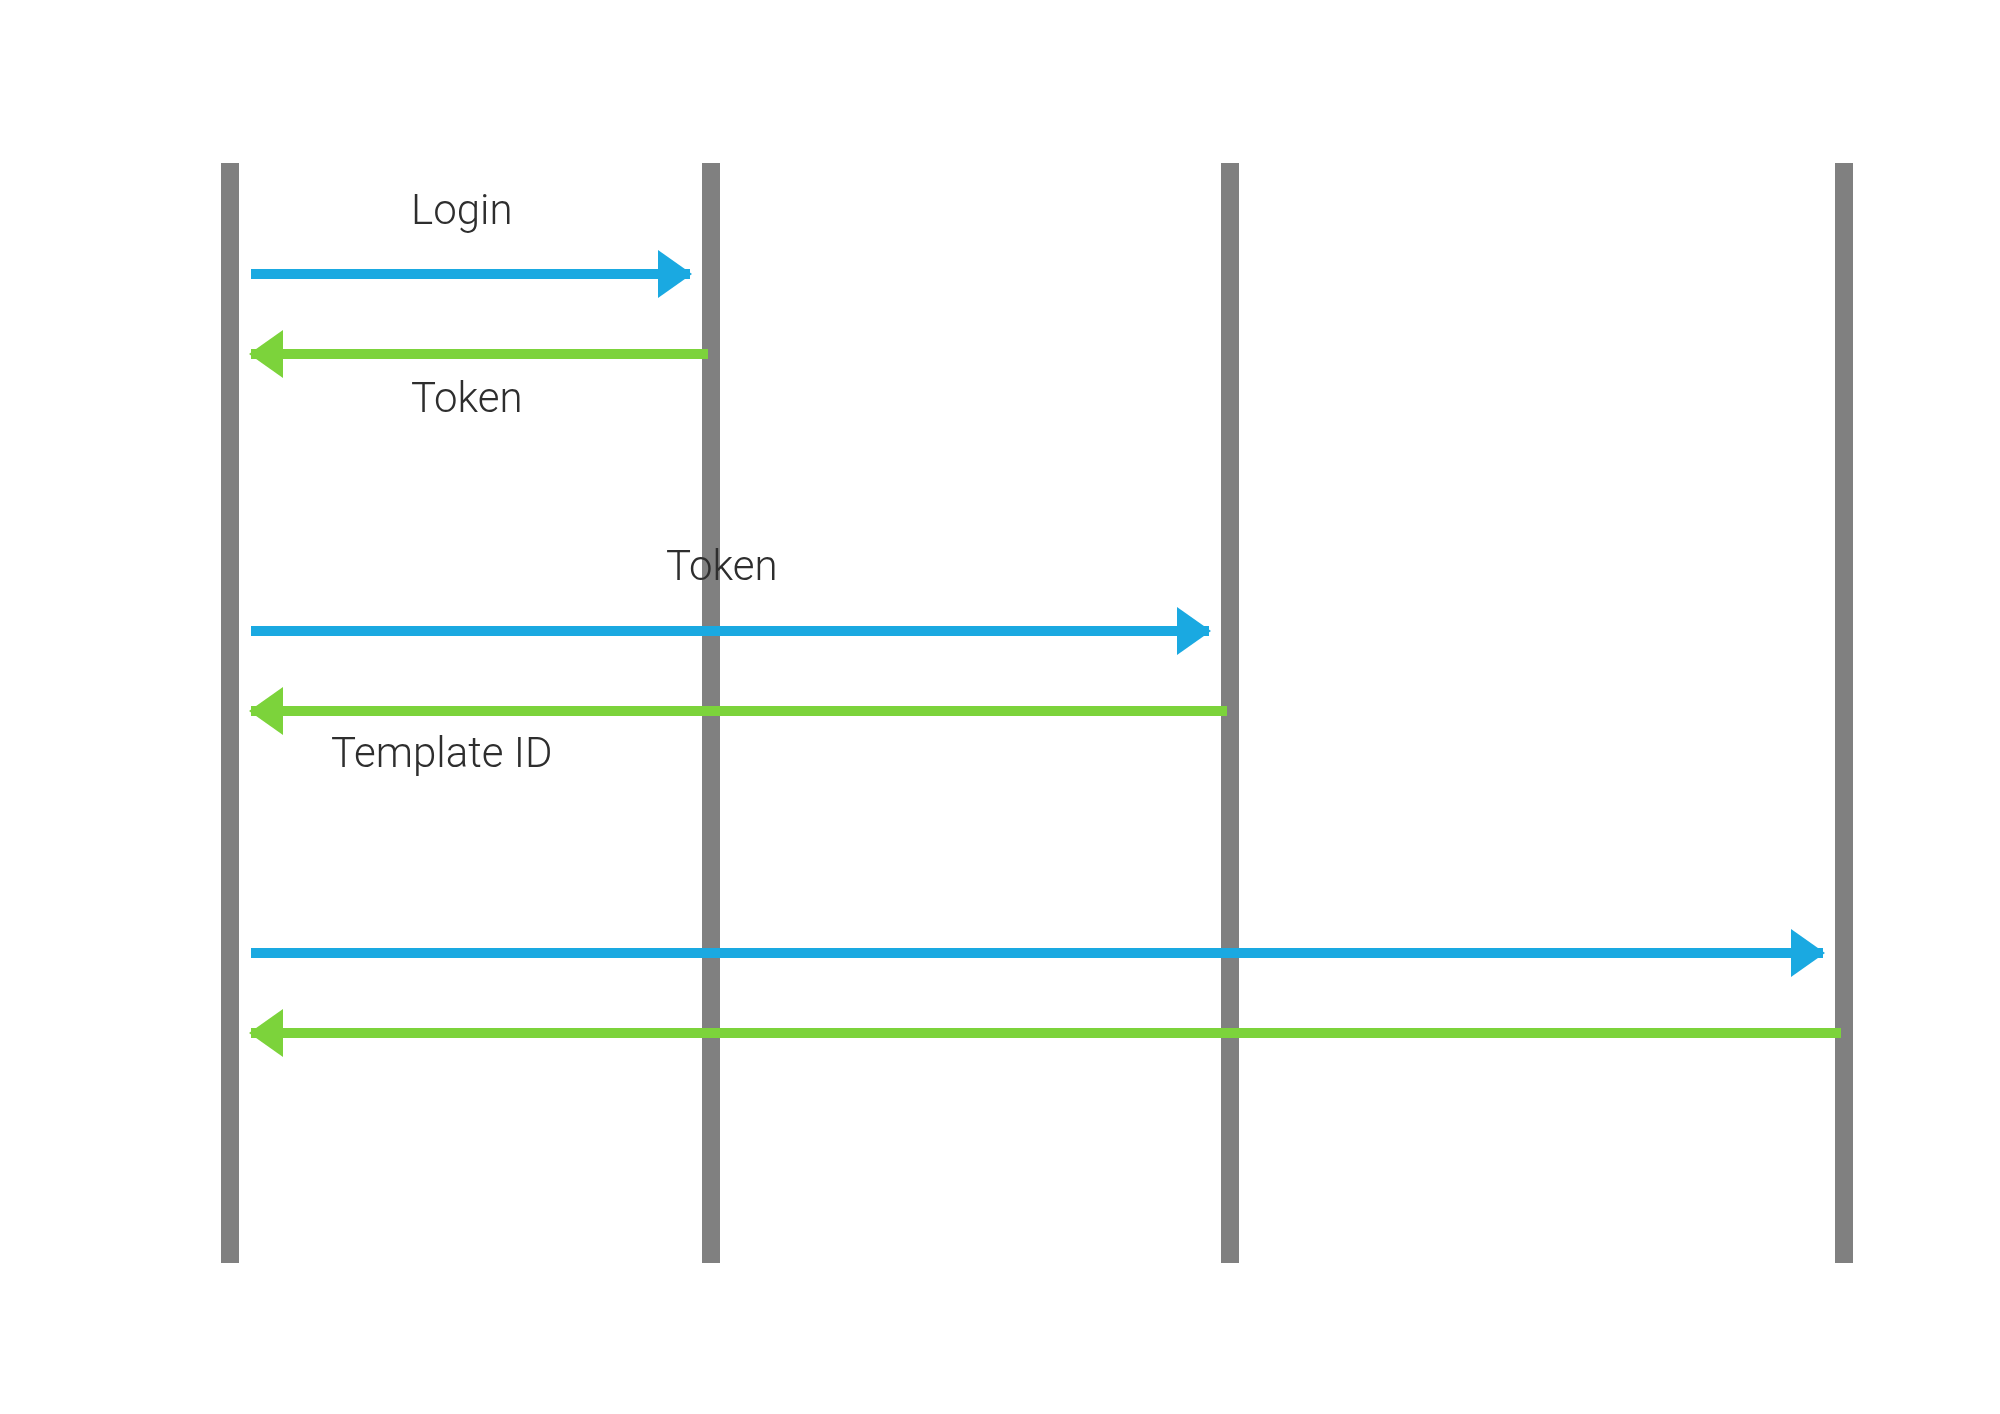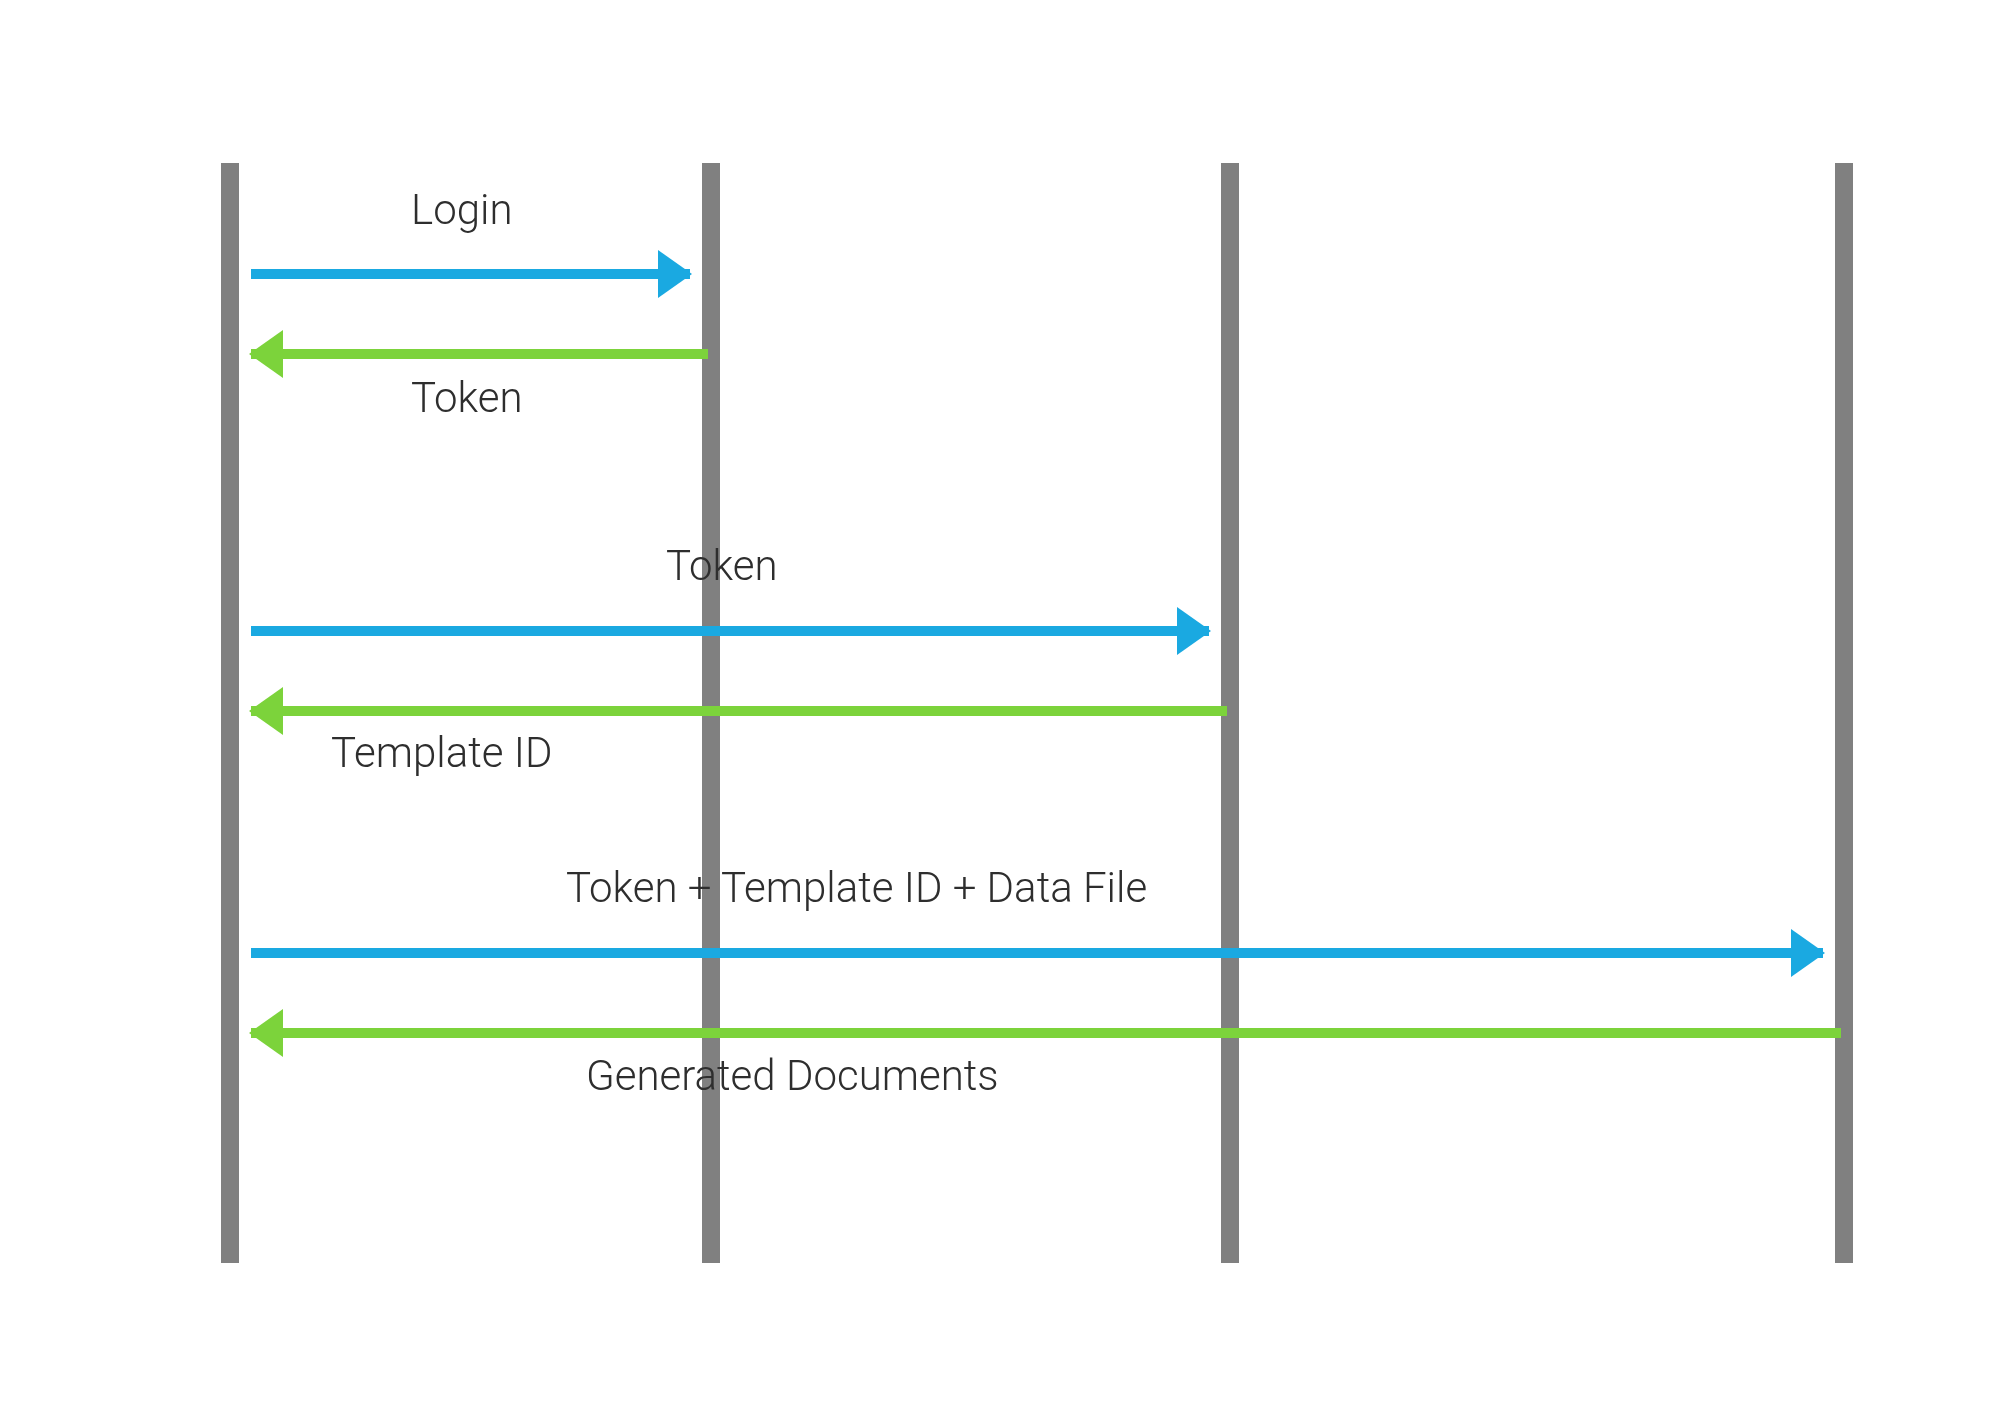--- a/index.html
+++ b/index.html
@@ -93,25 +93,23 @@
     <div class="arrow-line blue-line"></div>
     <div class="arrow-head right blue-head"></div>
   </div>
 
   <div class="arrow-wrap" style="left:18px; top:512px; width:1000px;">
     <div class="arrow-line green-line"></div>
     <div class="arrow-head left green-head"></div>
   </div>
   <div class="msg-label" style="left:110px; top:565px;">Template ID</div>
 
-  <div class="msg-label" style="left:345px; top:700px;">Token + Template ID + Data File</div>
   <div class="arrow-wrap" style="left:18px; top:754px; width:1596px;">
     <div class="arrow-line blue-line"></div>
     <div class="arrow-head right blue-head"></div>
   </div>
 
   <div class="arrow-wrap" style="left:18px; top:834px; width:1614px;">
     <div class="arrow-line green-line"></div>
     <div class="arrow-head left green-head"></div>
   </div>
-  <div class="msg-label" style="left:365px; top:888px;">Generated Documents</div>
 
 </div>
 
 </body></html>

